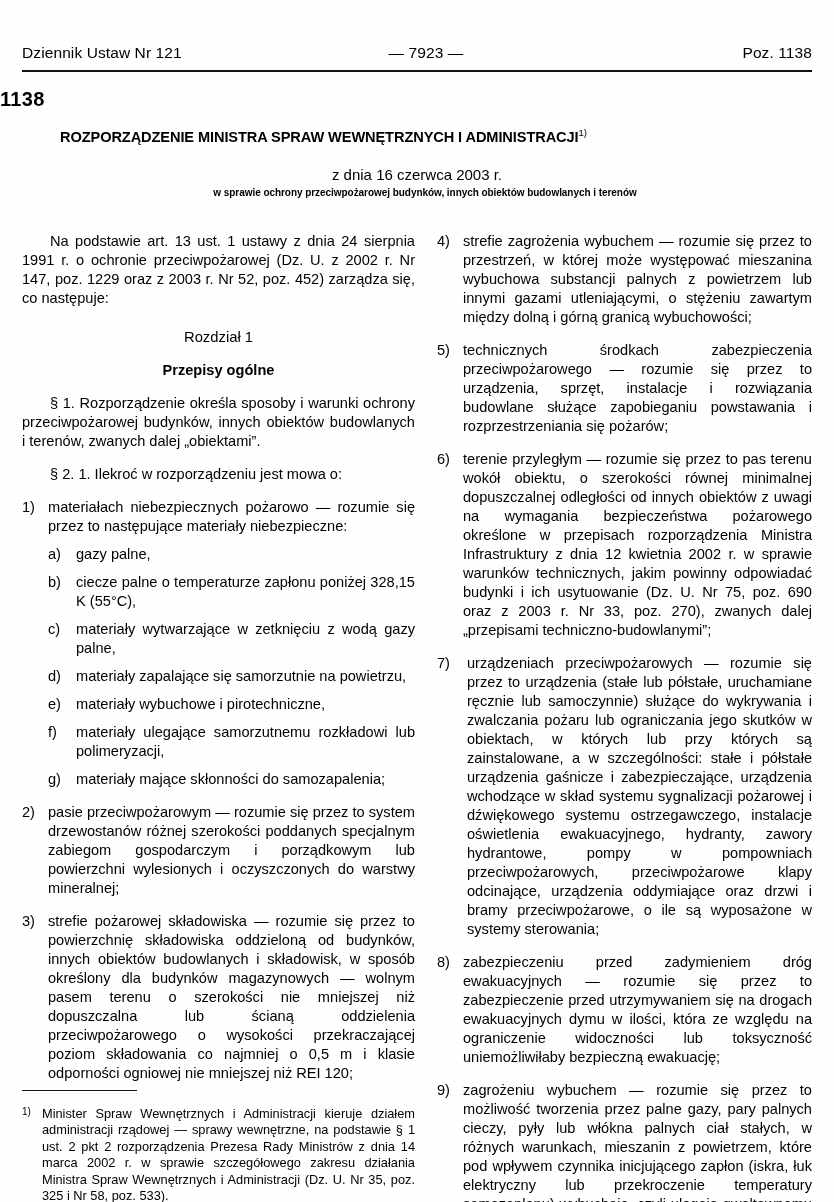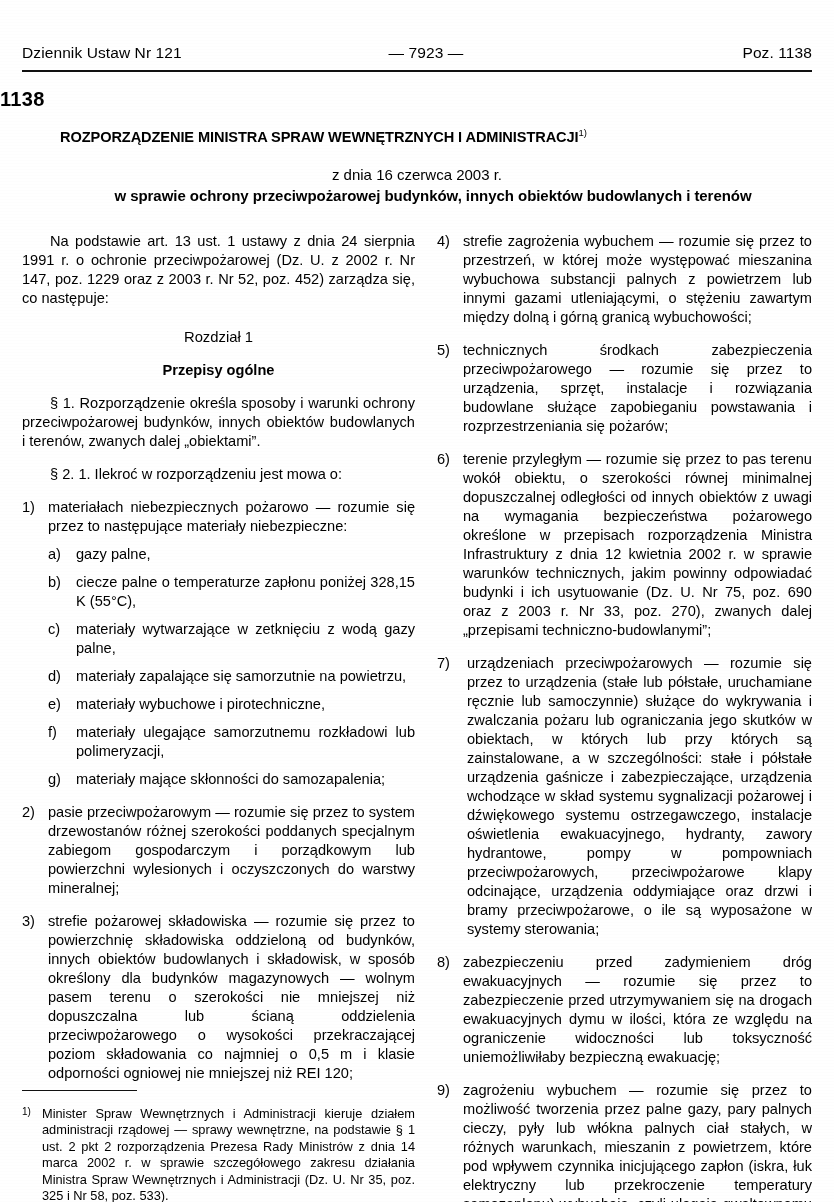--- a/index.html
+++ b/index.html
@@ -82,25 +82,25 @@
     position: absolute;
     left: 0;
     top: 157px;
     width: 834px;
     text-align: center;
     font-size: 15px;
     margin-top: 9px;
   }
   .title-subject {
     position: absolute;
-    left: 56px;
+    left: 48px;
     top: 187px;
     width: 754px;
     text-align: center;
-    font-size: 15px;
+    font-size: 10px;
     font-weight: bold;
     letter-spacing: -0.05px;
   }
 
   
   .col {
     position: absolute;
     top: 232px;
     font-size: 14.6px;
     line-height: 19px;

